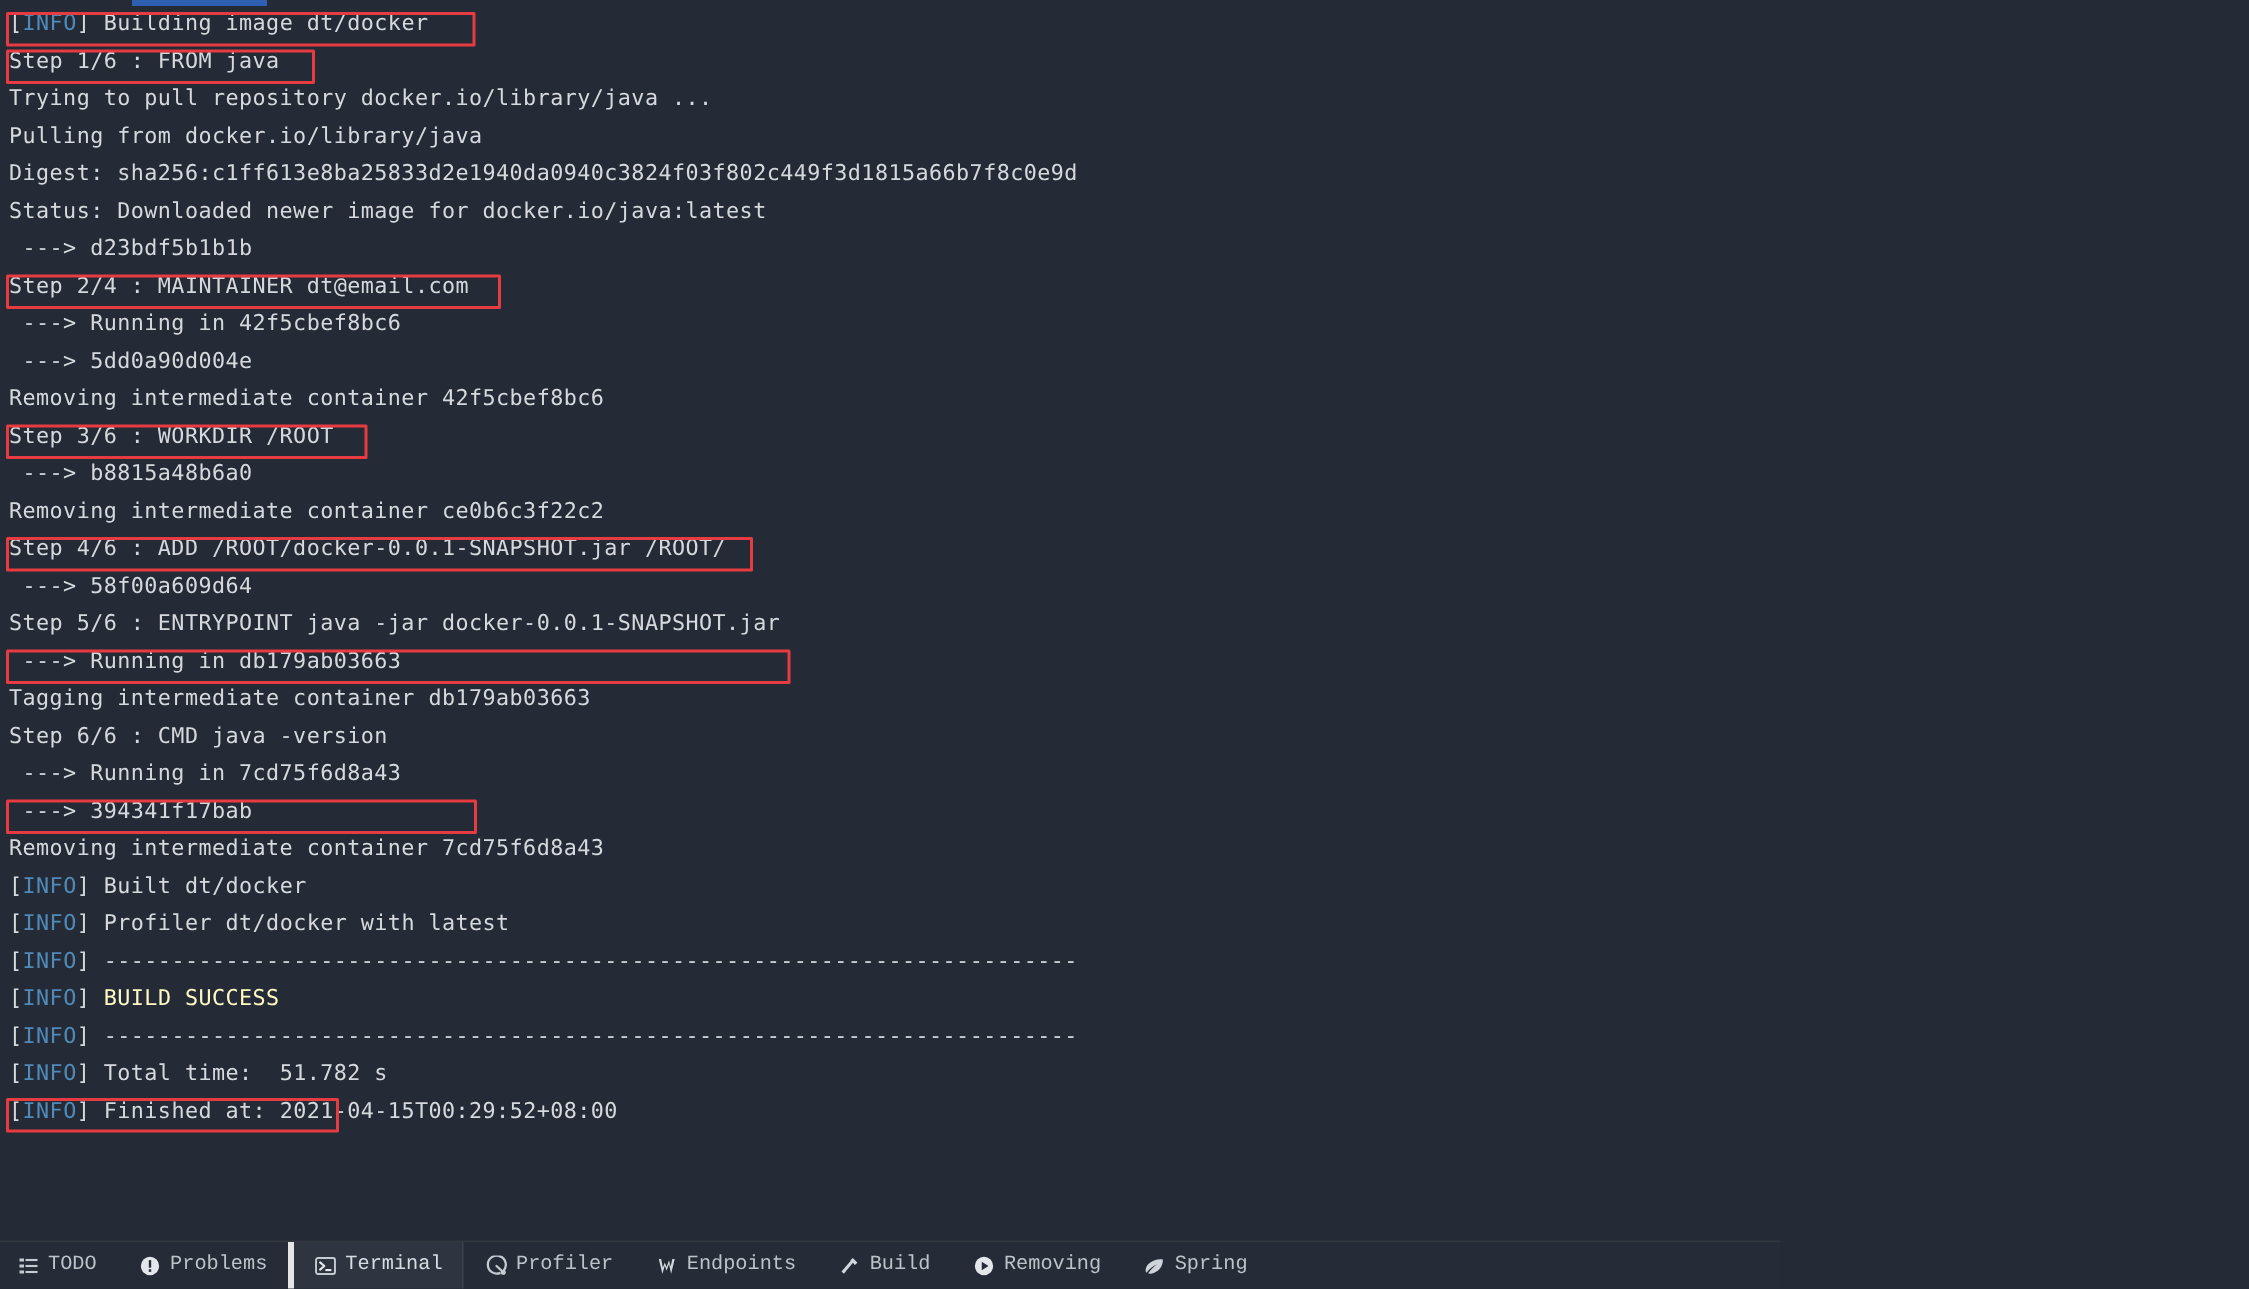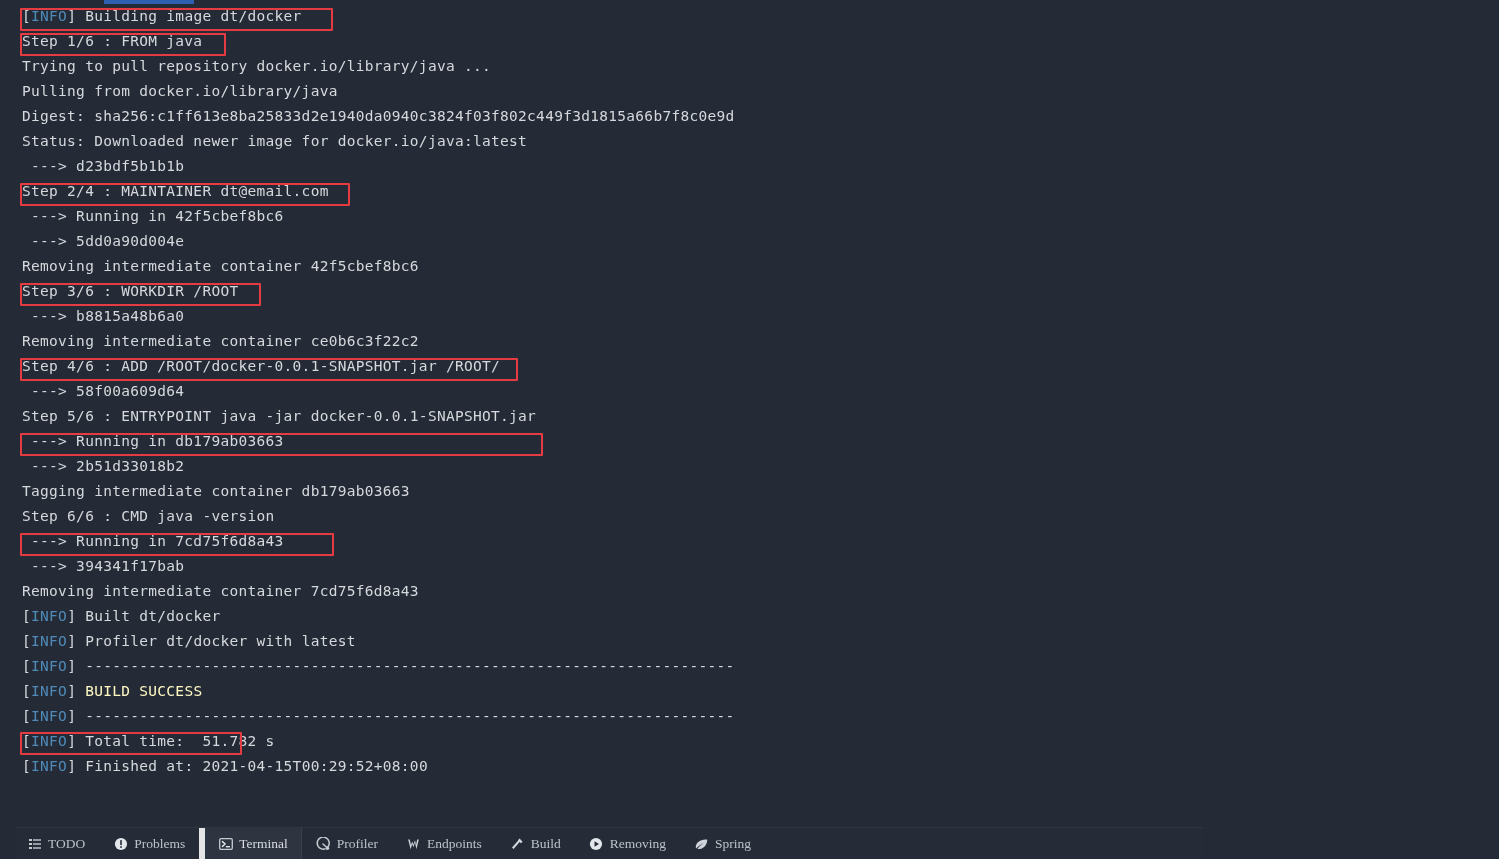--- a/index.html
+++ b/index.html
@@ -12,21 +12,20 @@
     height: 859px;
     overflow: hidden;
     font-family: "DejaVu Sans Mono", "Liberation Mono", monospace;
   }
 
   #app {
     position: relative;
     width: 1187px;
     height: 859px;
     background: #252b36;
-    margin-left: 16px;
   }
 
   
   .top-indicator {
     position: absolute;
     left: 88px;
     top: 0;
     width: 90px;
     height: 4px;
     background: #2f5fb0;
@@ -75,40 +74,40 @@
   .tabbar {
     position: absolute;
     left: 0;
     right: 0;
     bottom: 0;
     height: 31px;
     background: #262c37;
     border-top: 1px solid #31363f;
     display: flex;
     align-items: stretch;
-    font-family: Liberation Serif, serif;
+    font-family: Liberation Mono, monospace;
   }
 
   .tab {
     display: flex;
     align-items: center;
     gap: 6px;
     padding: 0 13px;
     font-size: 13.5px;
     color: #bdc2c9;
     cursor: default;
     user-select: none;
     border-left: 1px solid transparent;
     border-right: 1px solid transparent;
   }
   .tab.first { padding-left: 10px; }
 
   .tab.active {
     background: #2f3540;
-    border-left: 6px solid #e5e5e5;
+    border-left: 4px solid #e5e5e5;
     border-right: 1px solid #3a414d;
     color: #d8dce2;
   }
 
   .tab .ic {
     width: 15px;
     height: 15px;
     display: inline-flex;
     align-items: center;
     justify-content: center;
@@ -135,21 +134,20 @@
       <div class="line"><span> ---&gt; Running in 42f5cbef8bc6</span></div>
       <div class="line"><span> ---&gt; 5dd0a90d004e</span></div>
       <div class="line"><span>Removing intermediate container 42f5cbef8bc6</span></div>
       <div class="line"><span>Step 3/6 : WORKDIR /ROOT</span></div>
       <div class="line"><span> ---&gt; b8815a48b6a0</span></div>
       <div class="line"><span>Removing intermediate container ce0b6c3f22c2</span></div>
       <div class="line"><span>Step 4/6 : ADD /ROOT/docker-0.0.1-SNAPSHOT.jar /ROOT/</span></div>
       <div class="line"><span> ---&gt; 58f00a609d64</span></div>
       <div class="line"><span>Step 5/6 : ENTRYPOINT java -jar docker-0.0.1-SNAPSHOT.jar</span></div>
       <div class="line"><span> ---&gt; Running in db179ab03663</span></div>
-      <div class="line"><span> ---&gt; 2b51d33018b2</span></div>
       <div class="line"><span>Tagging intermediate container db179ab03663</span></div>
       <div class="line"><span>Step 6/6 : CMD java -version</span></div>
       <div class="line"><span> ---&gt; Running in 7cd75f6d8a43</span></div>
       <div class="line"><span> ---&gt; 394341f17bab</span></div>
       <div class="line"><span>Removing intermediate container 7cd75f6d8a43</span></div>
       <div class="line"><span>[</span><span class="tok-info">INFO</span><span>] Built dt/docker</span></div>
       <div class="line"><span>[</span><span class="tok-info">INFO</span><span>] Profiler dt/docker with latest</span></div>
       <div class="line"><span>[</span><span class="tok-info">INFO</span><span>] ------------------------------------------------------------------------</span></div>
       <div class="line"><span>[</span><span class="tok-info">INFO</span><span>] </span><span class="tok-green">BUILD SUCCESS</span></div>
       <div class="line"><span>[</span><span class="tok-info">INFO</span><span>] ------------------------------------------------------------------------</span></div>

